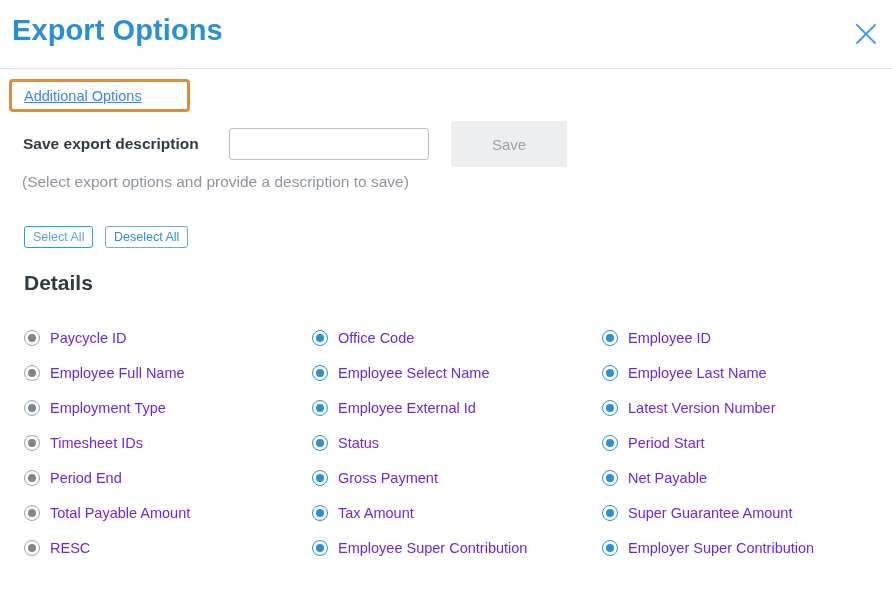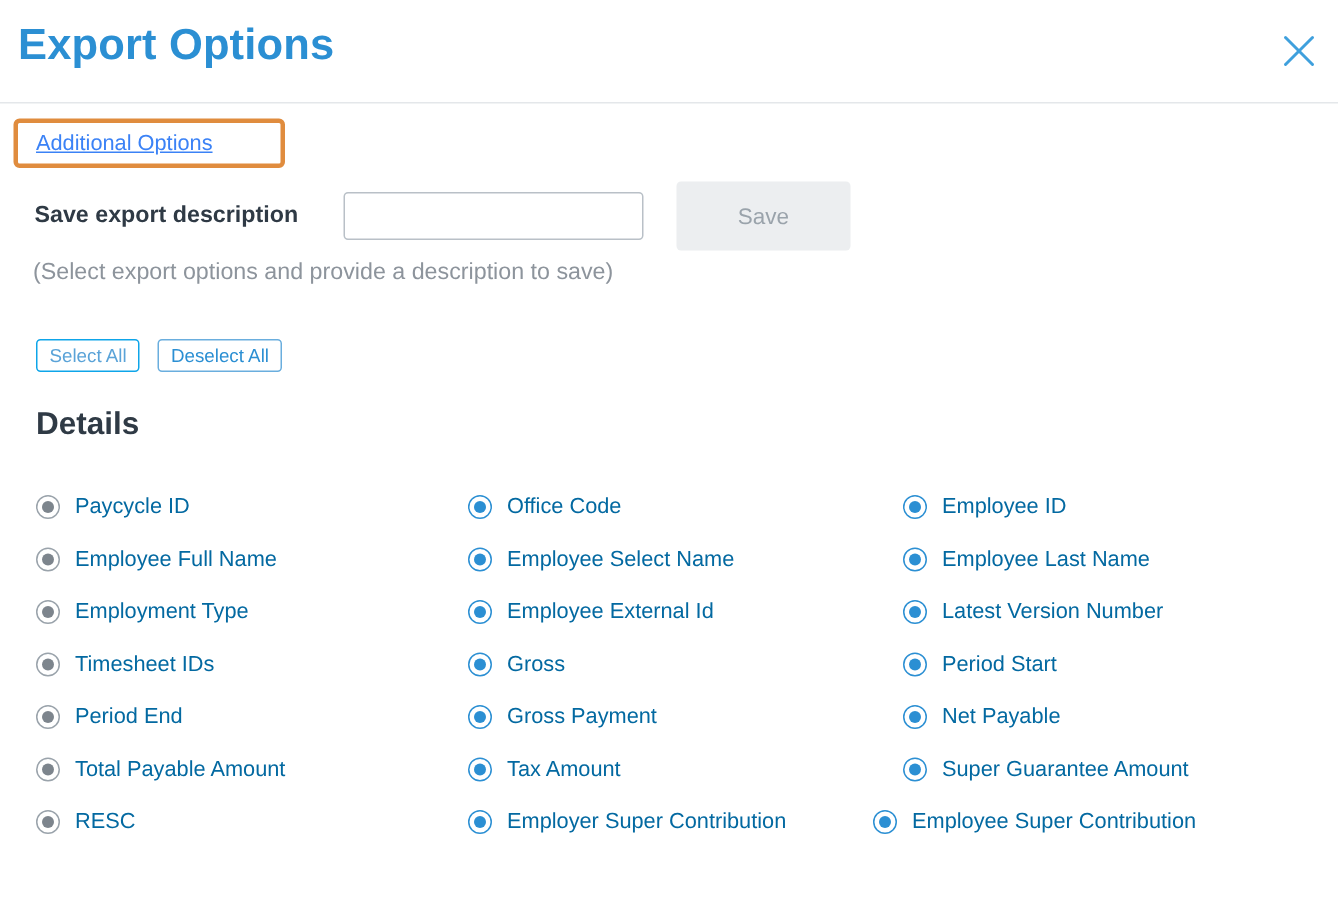--- a/index.html
+++ b/index.html
@@ -182,21 +182,21 @@
     background: #2b8fd3;
   }
   .radio.grey {
     border-color: #9aa3ab;
   }
   .radio.grey.on::after {
     background: #7d858d;
   }
   .opt-label {
     font-size: 14.5px;
-    color: #0369a1;
+    color: #6d28d9;
     white-space: nowrap;
   }
   .opt-empty { visibility: hidden; }
 </style>
 </head>
 <body>
 
 <div id="page">
 
   <div class="title">Export Options</div>
@@ -270,21 +270,21 @@
           <span class="opt-label">Latest Version Number</span>
         </div>
       </div>
       <div class="opt-row">
         <div class="opt col0">
           <span class="radio on grey"></span>
           <span class="opt-label">Timesheet IDs</span>
         </div>
         <div class="opt col1">
           <span class="radio on"></span>
-          <span class="opt-label">Gross</span>
+          <span class="opt-label">Status</span>
         </div>
         <div class="opt col2">
           <span class="radio on"></span>
           <span class="opt-label">Period Start</span>
         </div>
       </div>
       <div class="opt-row">
         <div class="opt col0">
           <span class="radio on grey"></span>
           <span class="opt-label">Period End</span>
@@ -310,24 +310,24 @@
         <div class="opt col2">
           <span class="radio on"></span>
           <span class="opt-label">Super Guarantee Amount</span>
         </div>
       </div>
       <div class="opt-row">
         <div class="opt col0">
           <span class="radio on grey"></span>
           <span class="opt-label">RESC</span>
         </div>
+        <div class="opt col1">
+          <span class="radio on"></span>
+          <span class="opt-label">Employee Super Contribution</span>
+        </div>
         <div class="opt col2">
           <span class="radio on"></span>
           <span class="opt-label">Employer Super Contribution</span>
         </div>
-        <div class="opt col1">
-          <span class="radio on"></span>
-          <span class="opt-label">Employee Super Contribution</span>
-        </div>
       </div>
     </div>
 
 </div>
 
 </body></html>

